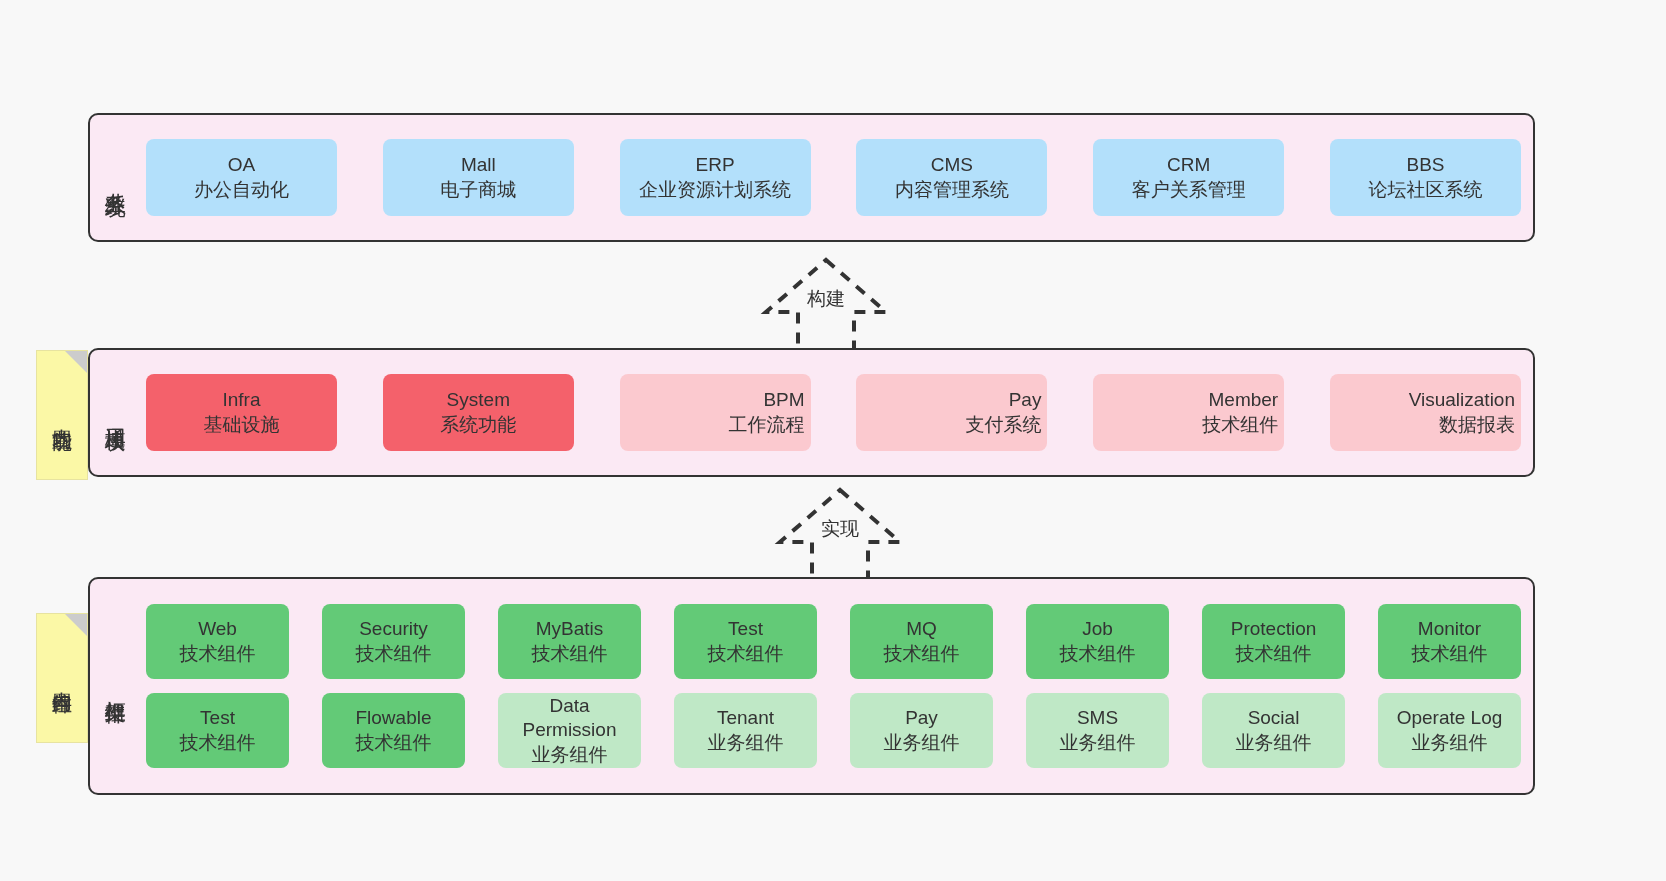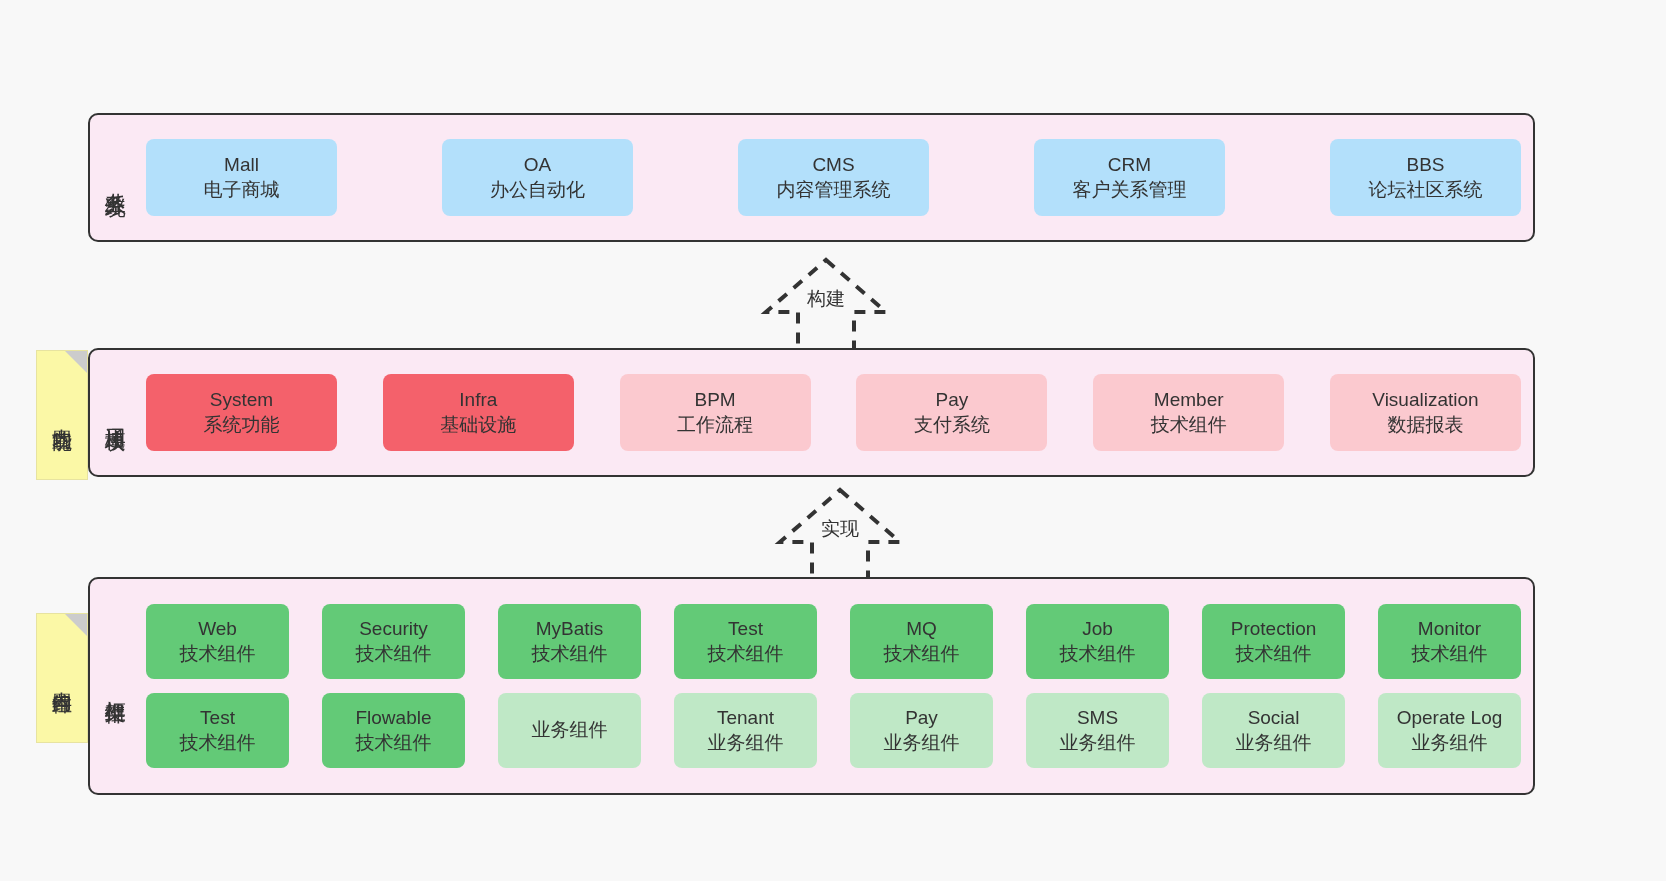--- a/index.html
+++ b/index.html
@@ -99,21 +99,21 @@
     left: 88px;
     top: 348px;
     width: 1447px;
     height: 129px;
   }
   #layer-common .node {
     width: 191px;
     height: 77px;
   }
   .c-red { background: #f4616b; }
-  .c-pink { background: #fbc9cf; }
+  .c-pink { background: #fbc9cf; align-items: flex-end; }
 
   
   #layer-framework {
     left: 88px;
     top: 577px;
     width: 1447px;
     height: 218px;
   }
   #layer-framework .node {
     width: 143px;
@@ -181,26 +181,30 @@
   #arrow-build { left: 726px; top: 254px; }
   #arrow-impl  { left: 740px; top: 484px; }
 </style>
 </head>
 <body>
 
 <div class="layer" id="layer-business">
   <div class="layer-title">业务系统</div>
   <div class="layer-body">
     <div class="node">
+      <span class="en">OA</span>
+      <span class="cn">办公自动化</span>
+    </div>
+    <div class="node">
       <span class="en">Mall</span>
       <span class="cn">电子商城</span>
     </div>
     <div class="node">
-      <span class="en">OA</span>
-      <span class="cn">办公自动化</span>
+      <span class="en">ERP</span>
+      <span class="cn">企业资源计划系统</span>
     </div>
     <div class="node">
       <span class="en">CMS</span>
       <span class="cn">内容管理系统</span>
     </div>
     <div class="node">
       <span class="en">CRM</span>
       <span class="cn">客户关系管理</span>
     </div>
     <div class="node">
@@ -219,26 +223,26 @@
 
 <div class="sticky" id="sticky-common">
   <span class="fold"></span>
   <span>内置功能</span>
 </div>
 
 <div class="layer" id="layer-common">
   <div class="layer-title">通用模块</div>
   <div class="layer-body">
     <div class="node c-red">
+      <span class="en">Infra</span>
+      <span class="cn">基础设施</span>
+    </div>
+    <div class="node c-red">
       <span class="en">System</span>
       <span class="cn">系统功能</span>
-    </div>
-    <div class="node c-red">
-      <span class="en">Infra</span>
-      <span class="cn">基础设施</span>
     </div>
     <div class="node c-pink">
       <span class="en">BPM</span>
       <span class="cn">工作流程</span>
     </div>
     <div class="node c-pink">
       <span class="en">Pay</span>
       <span class="cn">支付系统</span>
     </div>
     <div class="node c-pink">
@@ -306,20 +310,21 @@
     <div class="row">
       <div class="node c-green">
         <span class="en">Test</span>
         <span class="cn">技术组件</span>
       </div>
       <div class="node c-green">
         <span class="en">Flowable</span>
         <span class="cn">技术组件</span>
       </div>
       <div class="node c-lightgreen wrap-en">
+        <span class="en">Data Permission</span>
         <span class="cn">业务组件</span>
       </div>
       <div class="node c-lightgreen">
         <span class="en">Tenant</span>
         <span class="cn">业务组件</span>
       </div>
       <div class="node c-lightgreen">
         <span class="en">Pay</span>
         <span class="cn">业务组件</span>
       </div>

